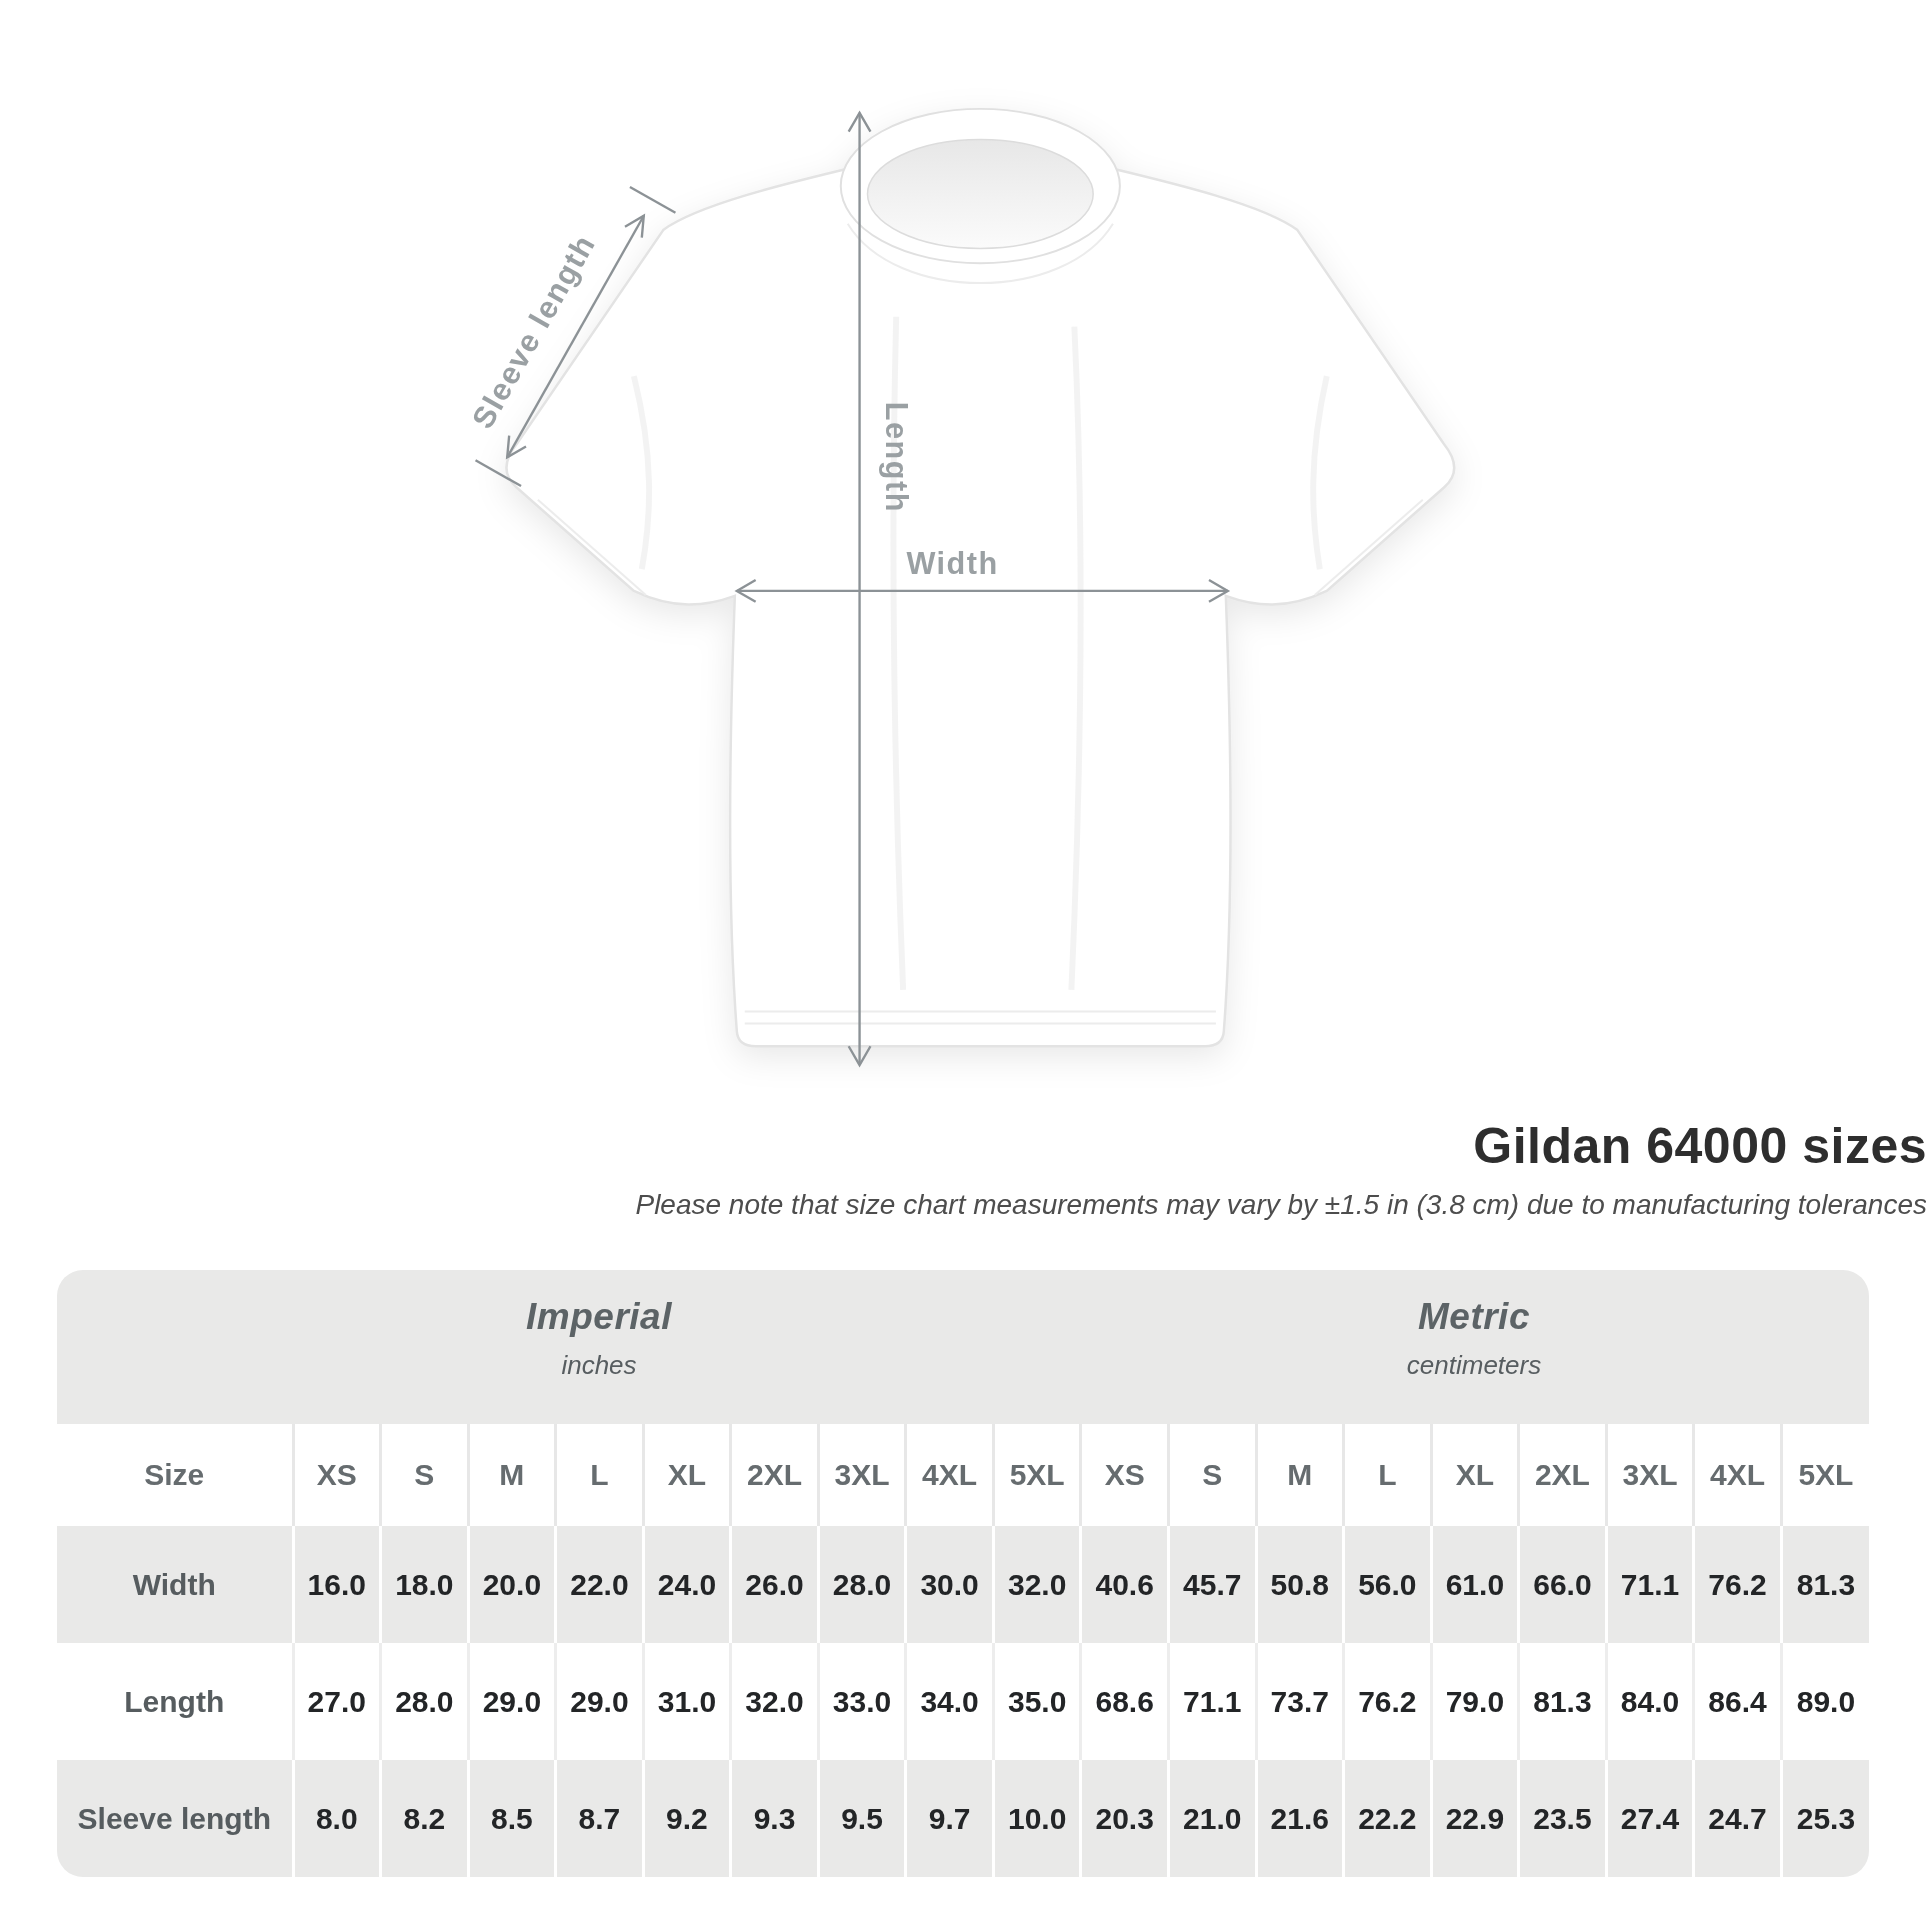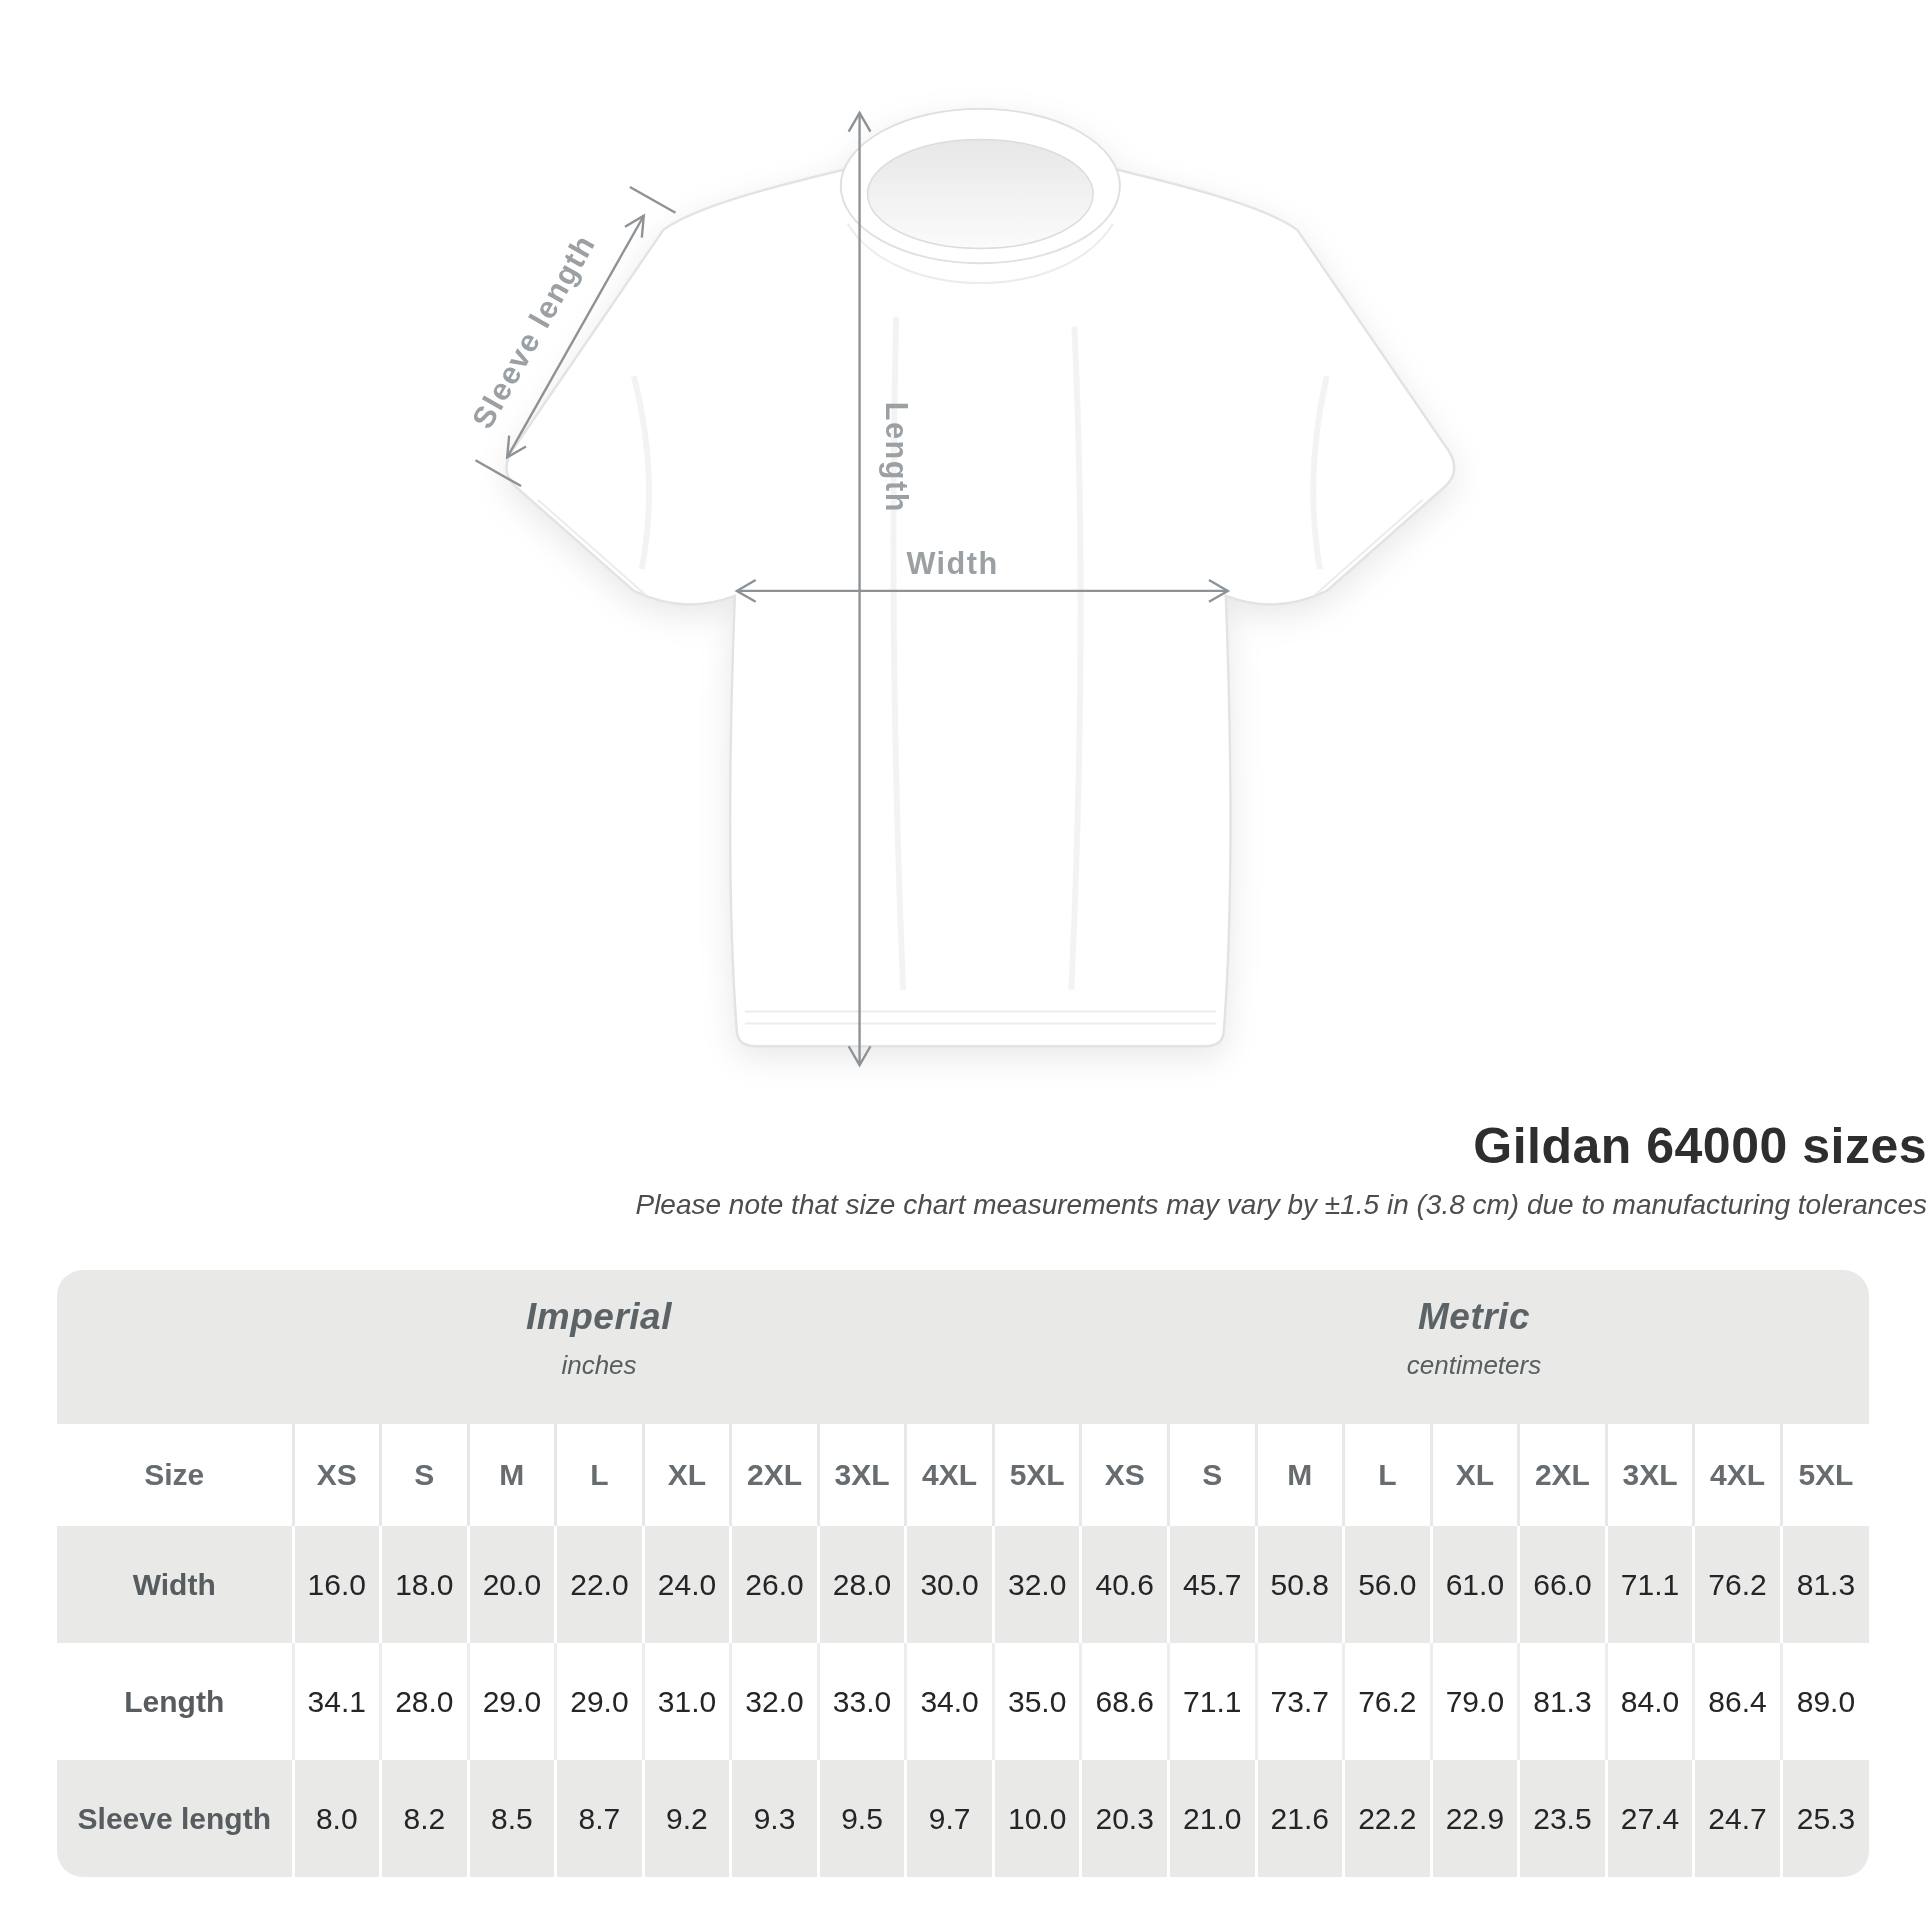--- a/index.html
+++ b/index.html
@@ -31,21 +31,21 @@
   tr.r-band td{background:#e9e9e8;height:154px;position:relative;}
   .band-group{position:absolute;top:26px;transform:translateX(-50%);text-align:center;width:594px;}
   .band-group.imperial{left:542px;}
   .band-group.metric{left:1417px;text-align:center;}
   .band-title{font-size:37px;font-weight:bold;font-style:italic;color:#5c6366;letter-spacing:0.5px;}
   .band-sub{margin-top:12px;font-size:26px;font-style:italic;color:#575d60;}
   tr.r-head{background:#ffffff;}
   tr.r-head th{height:102px;font-size:30px;font-weight:bold;color:#666c6f;}
   tr.r-head th + th{border-left:3px solid #e7e7e7;}
   tr.r-data th.lbl{font-size:30px;font-weight:bold;color:#565c5f;}
-  tr.r-data td{font-size:30px;color:#232527;}
+  tr.r-data td{font-size:30px;color:#232527;font-weight:bold;}
   tr.r-gray{background:#e9e9e8;}
   tr.r-gray th,tr.r-gray td{height:117px;}
   tr.r-gray th + td,tr.r-gray td + td{border-left:3px solid #ffffff;}
   tr.r-white{background:#ffffff;}
   tr.r-white th,tr.r-white td{height:117px;}
   tr.r-white th + td,tr.r-white td + td{border-left:3px solid #ededed;}
 </style>
 </head>
 <body>
 
@@ -199,21 +199,21 @@
       <td>56.0</td>
       <td>61.0</td>
       <td>66.0</td>
       <td>71.1</td>
       <td>76.2</td>
       <td>81.3</td>
     </tr>
 
     <tr class="r-data r-white">
       <th class="lbl">Length</th>
-      <td>34.1</td>
+      <td>27.0</td>
       <td>28.0</td>
       <td>29.0</td>
       <td>29.0</td>
       <td>31.0</td>
       <td>32.0</td>
       <td>33.0</td>
       <td>34.0</td>
       <td>35.0</td>
       <td>68.6</td>
       <td>71.1</td>

